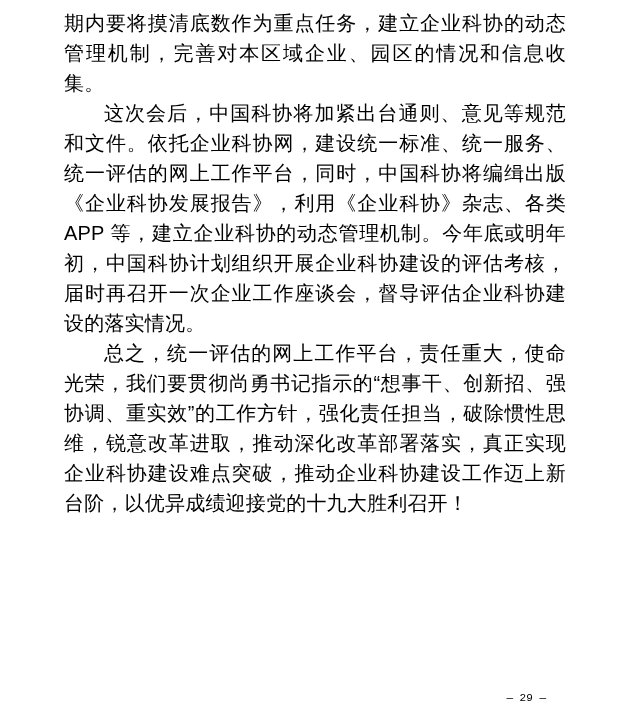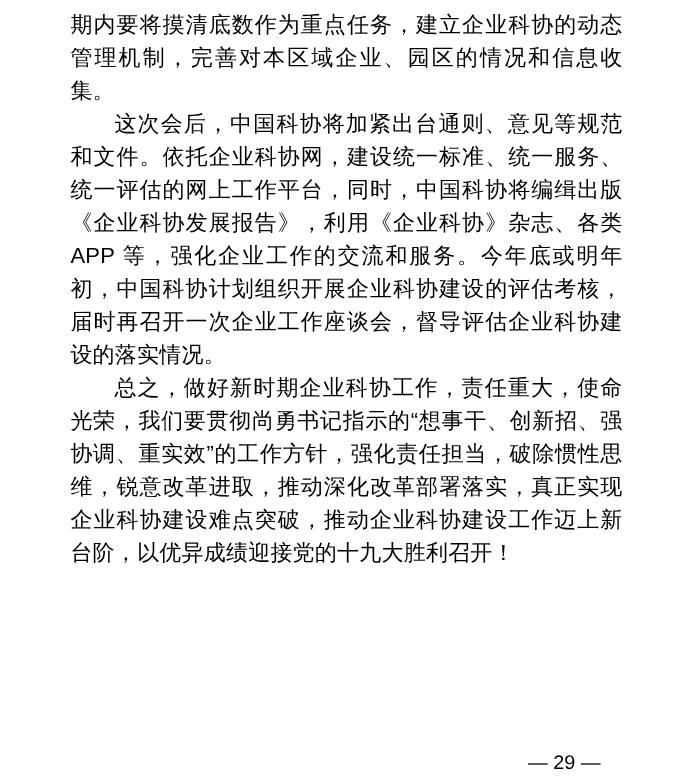--- a/index.html
+++ b/index.html
@@ -31,29 +31,29 @@
     letter-spacing: 0.2px;
     font-family: "Liberation Sans", sans-serif;
   }
   .para.indent {
     text-indent: 2em;
   }
   .page-number {
     position: absolute;
     right: 70px;
     bottom: 6px;
-    font-family: Liberation Sans, sans-serif;
-    font-size: 18px;
+    font-family: Liberation Mono, monospace;
+    font-size: 11px;
     color: #000000;
     white-space: nowrap;
   }
 </style>
 </head>
 <body>
 
 <div class="page">
   <div class="text-block">
     <p class="para">期内要将摸清底数作为重点任务，建立企业科协的动态管理机制，完善对本区域企业、园区的情况和信息收集。</p>
-    <p class="para indent">这次会后，中国科协将加紧出台通则、意见等规范和文件。依托企业科协网，建设统一标准、统一服务、统一评估的网上工作平台，同时，中国科协将编缉出版《企业科协发展报告》，利用《企业科协》杂志、各类 APP 等，强化企业工作的交流和服务。今年底或明年初，中国科协计划组织开展企业科协建设的评估考核，届时再召开一次企业工作座谈会，督导评估企业科协建设的落实情况。</p>
-    <p class="para indent">总之，做好新时期企业科协工作，责任重大，使命光荣，我们要贯彻尚勇书记指示的“想事干、创新招、强协调、重实效”的工作方针，强化责任担当，破除惯性思维，锐意改革进取，推动深化改革部署落实，真正实现企业科协建设难点突破，推动企业科协建设工作迈上新台阶，以优异成绩迎接党的十九大胜利召开！</p>
+    <p class="para indent">这次会后，中国科协将加紧出台通则、意见等规范和文件。依托企业科协网，建设统一标准、统一服务、统一评估的网上工作平台，同时，中国科协将编缉出版《企业科协发展报告》，利用《企业科协》杂志、各类 APP 等，建立企业科协的动态管理机制。今年底或明年初，中国科协计划组织开展企业科协建设的评估考核，届时再召开一次企业工作座谈会，督导评估企业科协建设的落实情况。</p>
+    <p class="para indent">总之，统一评估的网上工作平台，责任重大，使命光荣，我们要贯彻尚勇书记指示的“想事干、创新招、强协调、重实效”的工作方针，强化责任担当，破除惯性思维，锐意改革进取，推动深化改革部署落实，真正实现企业科协建设难点突破，推动企业科协建设工作迈上新台阶，以优异成绩迎接党的十九大胜利召开！</p>
   </div>
   <div class="page-number">— 29 —</div>
 </div>
 
 </body></html>

